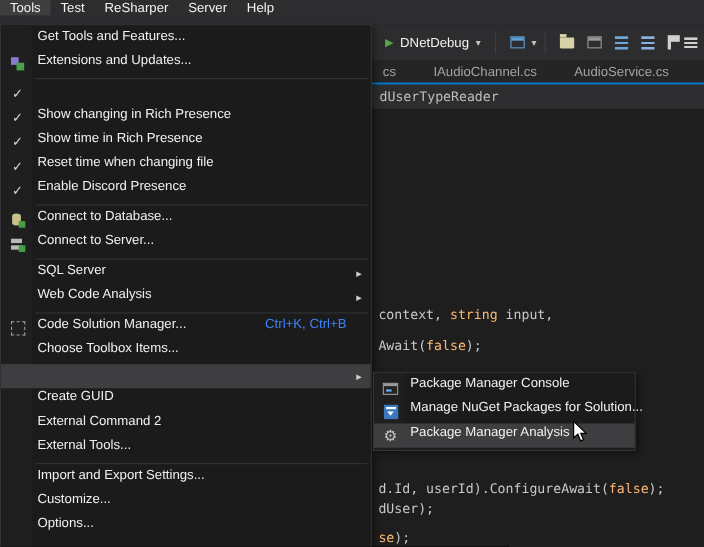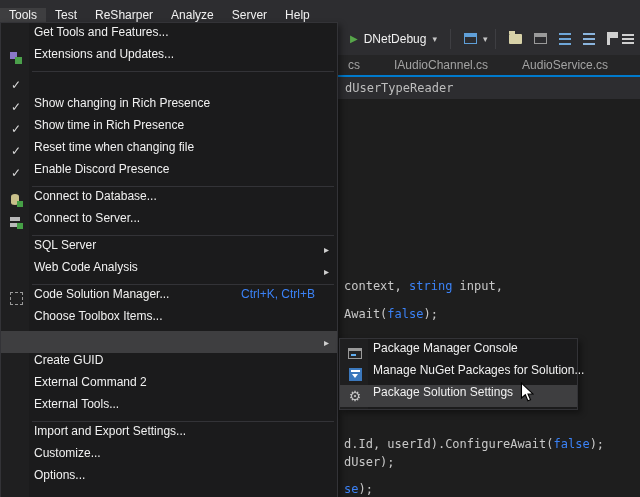--- a/index.html
+++ b/index.html
@@ -5,21 +5,21 @@
   * { margin:0; padding:0; box-sizing:border-box; }
   html,body { background:#000; }
   .screen {
     position:relative; width:640px; height:497px; overflow:hidden;
     background:#1e1e1e; font-family:"Liberation Sans", sans-serif;
     font-size:12px; color:#f1f1f1; cursor:default;
   }
 
   
   .menubar { position:absolute; left:0; top:0; right:0; height:22px;
-    background:#2d2d30; display:flex; align-items:flex-end; z-index:6; }
+    background:#2d2d30; display:flex; align-items:flex-start; z-index:6; }
   .mb-item { padding:0 9px; display:flex; align-items:center; color:#f1f1f1; }
   .mb-item.active { background:#3e3e40; }
 
   
   .toolbar { position:absolute; left:0; top:22px; right:0; height:33px;
     background:#2d2d30; display:flex; align-items:center; z-index:1;
     padding-left:344px; }
   .run-group { display:flex; align-items:center; gap:6px; padding:2px 6px; }
   .play-glyph { color:#57a64a; font-size:10px; }
   .chev { color:#c5c5c5; font-size:9px; }
@@ -47,21 +47,21 @@
   .doc-accent { position:absolute; left:338px; top:75px; right:0; height:2px;
     background:#007acc; z-index:1; }
   .crumb-band { position:absolute; left:338px; top:77px; right:0; height:22px;
     background:#2d2d30; z-index:1; display:flex; align-items:center;
     padding-left:7px; color:#bdbdbd;
     font-family:"DejaVu Sans Mono", monospace; font-size:12px; }
 
   
   .code-line { position:absolute; z-index:1; white-space:pre;
     font-family:"DejaVu Sans Mono", monospace; font-size:12px; color:#c8c8c8; }
-  .kw { color:#3b82f6; }
+  .kw { color:#fdba74; }
 
   
   .menu { position:absolute; left:0; top:22px; width:338px; height:478px;
     background:#1b1b1c; border:1px solid #333337; z-index:10; padding-top:2px;
     box-shadow:3px 3px 6px rgba(0,0,0,.4); }
   .menu::before { content:""; position:absolute; left:0; top:0; bottom:0;
     width:28px; background:#1f1f20; }
   .mi { position:relative; z-index:1; height:22px; display:flex;
     align-items:flex-start; padding-right:6px; }
   .mi.hl { background:#3e3e40; }
@@ -103,21 +103,20 @@
 </style>
 </head>
 <body>
 
 <div class="screen">
 
   <div class="menubar">
     <div class="mb-item active">Tools</div>
     <div class="mb-item">Test</div>
     <div class="mb-item">ReSharper</div>
-    <div class="mb-item">Analyze</div>
     <div class="mb-item">Server</div>
     <div class="mb-item">Help</div>
   </div>
 
   <div class="toolbar">
     <div class="run-group">
       <span class="play-glyph">▶</span>
       <span>DNetDebug</span>
       <span class="chev">▾</span>
     </div>
@@ -267,21 +266,21 @@
     <div class="mi">
       <span class="gut">
           <span class="ico i-pkg"></span>
         </span>
       <span class="lbl">Manage NuGet Packages for Solution...</span>
     </div>
     <div class="mi hl">
       <span class="gut">
           <span class="i-gear">⚙</span>
         </span>
-      <span class="lbl">Package Solution Settings</span>
+      <span class="lbl">Package Manager Analysis</span>
     </div>
   </div>
 
   <svg class="cursor" width="14" height="21" viewBox="0 0 12 19">
     <path d="M1 1 L1 14.5 L4.5 11.5 L6.8 17 L9.2 16 L6.9 10.8 L11.3 10.8 Z" fill="#ffffff" stroke="#000000" stroke-width="1"></path>
   </svg>
 
 </div>
 
 </body></html>

